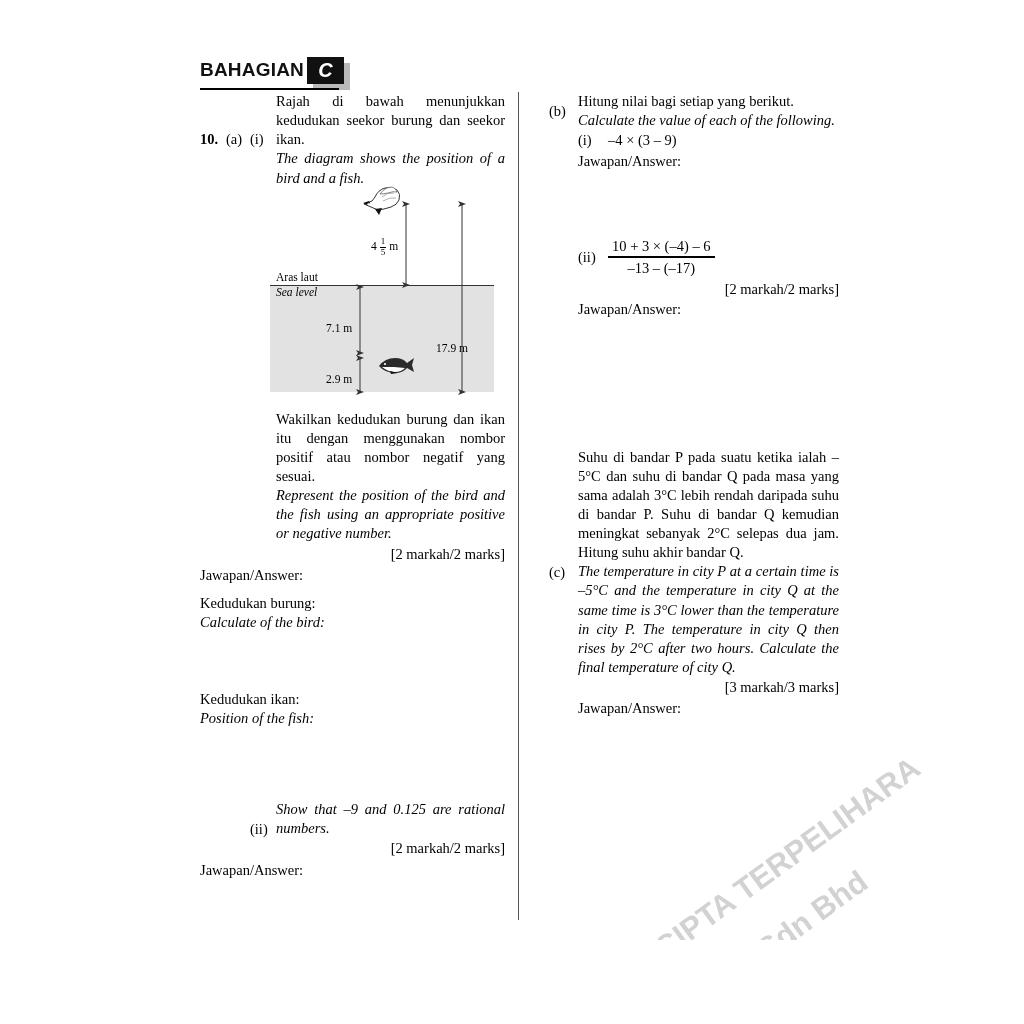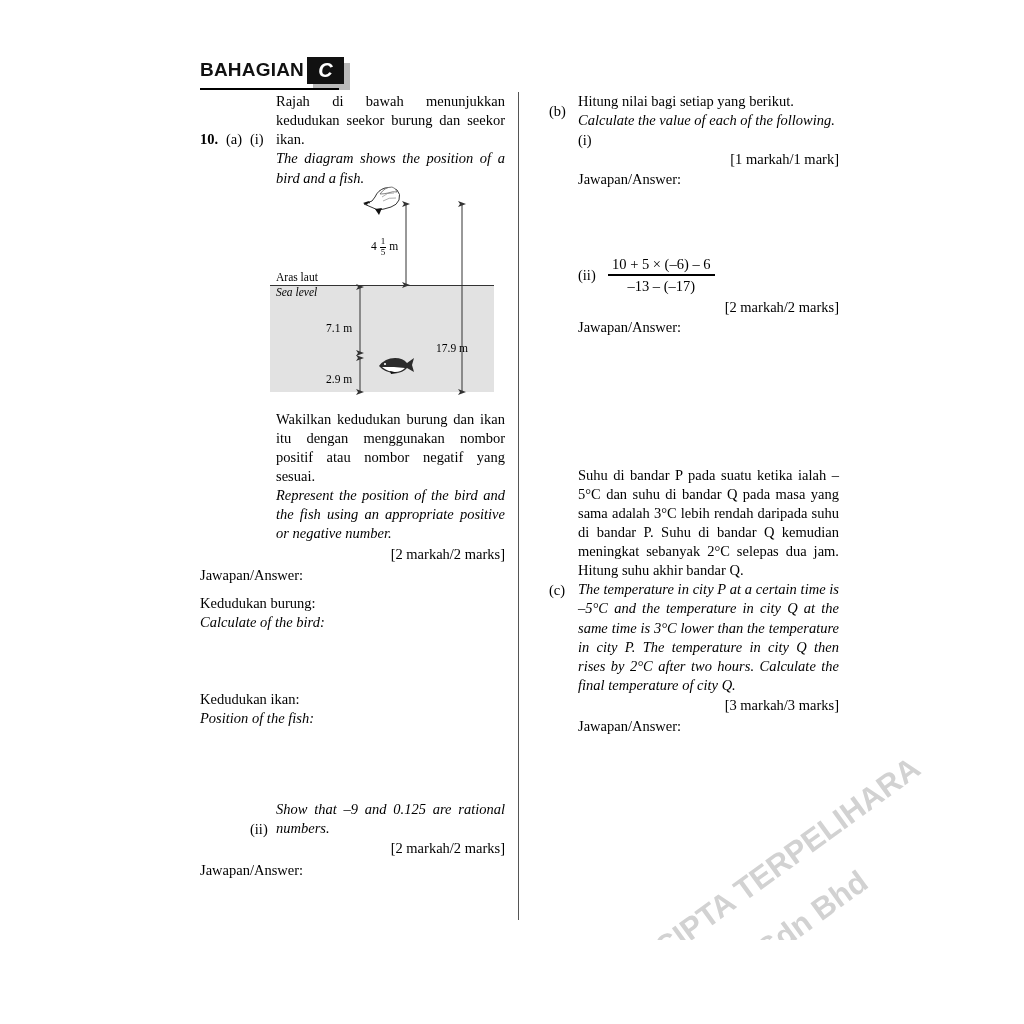--- a/index.html
+++ b/index.html
@@ -320,30 +320,30 @@
       <span class="lbl-b">(b)</span>
       <span class="body-txt">
         <span style="display:block">Hitung nilai bagi setiap yang berikut.</span>
         <span class="just ital" style="display:block">Calculate the value of each of the following.</span>
       </span>
     </div>
 
     <div class="q-row" style="margin-top:1px">
       <span class="lbl-b"></span>
       <span class="lbl-i">(i)</span>
-    </div>
-    <div class="marks">[1 markah/1 mark]</div>
+      <span class="body-txt" style="padding-left:4px">–4 × (3 – 9)</span>
+    </div>
     <div class="answer" style="margin-left:29px">Jawapan/Answer:</div>
     <div style="height:68px"></div>
 
     <div class="q-row">
       <span class="lbl-b"></span>
       <span class="lbl-i">(ii)</span>
       <span class="bigfrac" style="margin-left:4px">
-        <span class="bnum" style="display:block">10 + 5 × (–6) – 6</span>
+        <span class="bnum" style="display:block">10 + 3 × (–4) – 6</span>
         <span class="bbar" style="display:block"></span>
         <span class="bden" style="display:block">–13 – (–17)</span>
       </span>
     </div>
     <div class="marks" style="margin-top:4px">[2 markah/2 marks]</div>
     <div class="answer" style="margin-left:29px">Jawapan/Answer:</div>
     <div style="height:130px"></div>
 
     <div class="q-row">
       <span class="lbl-b">(c)</span>

